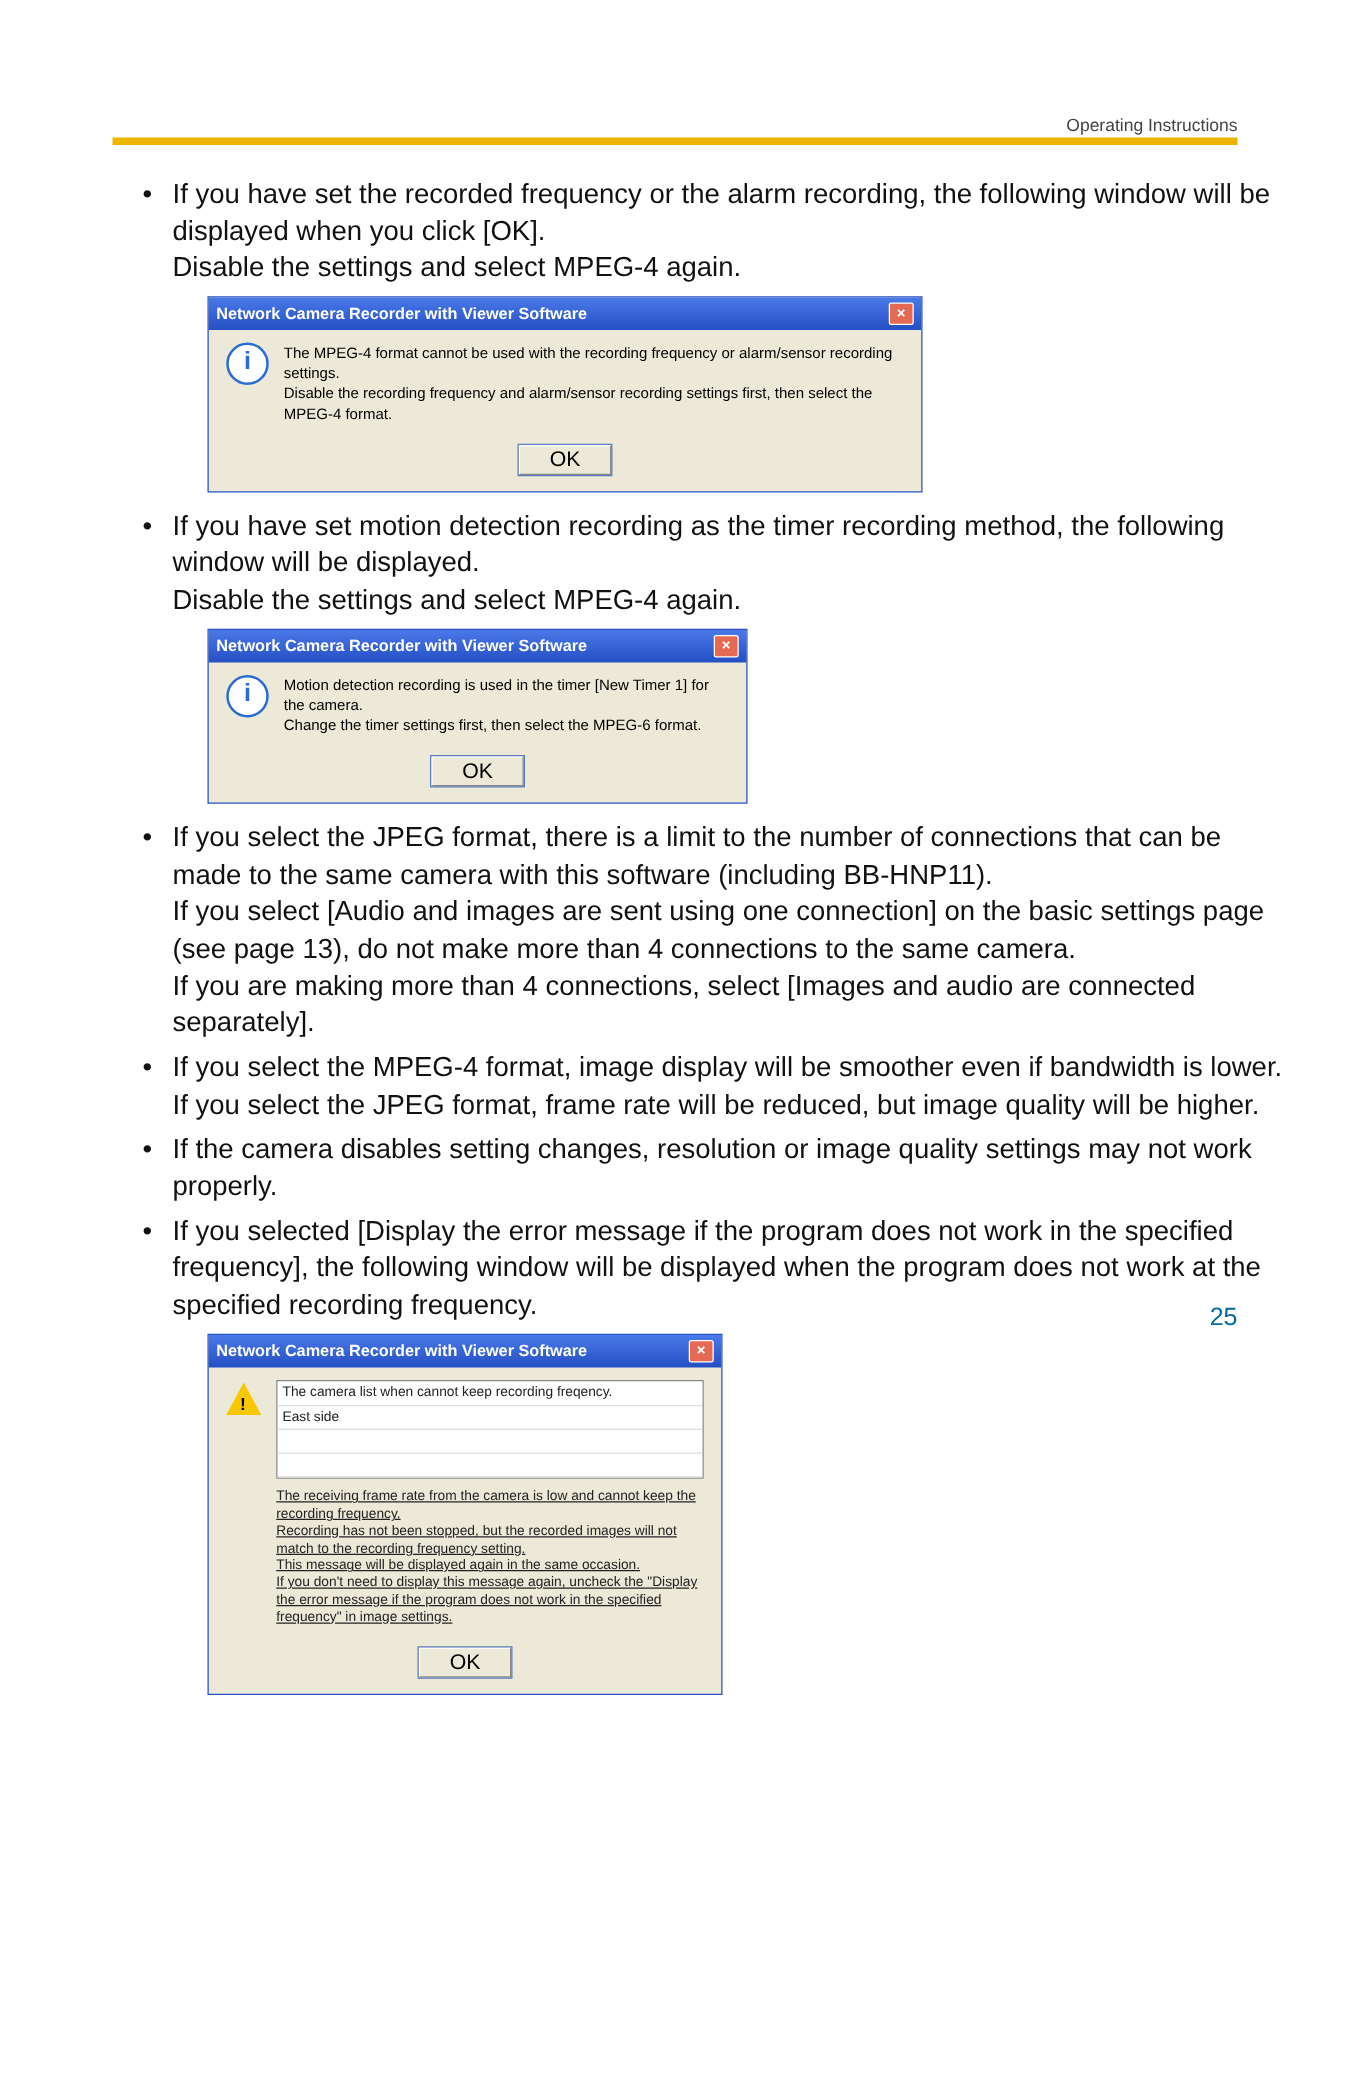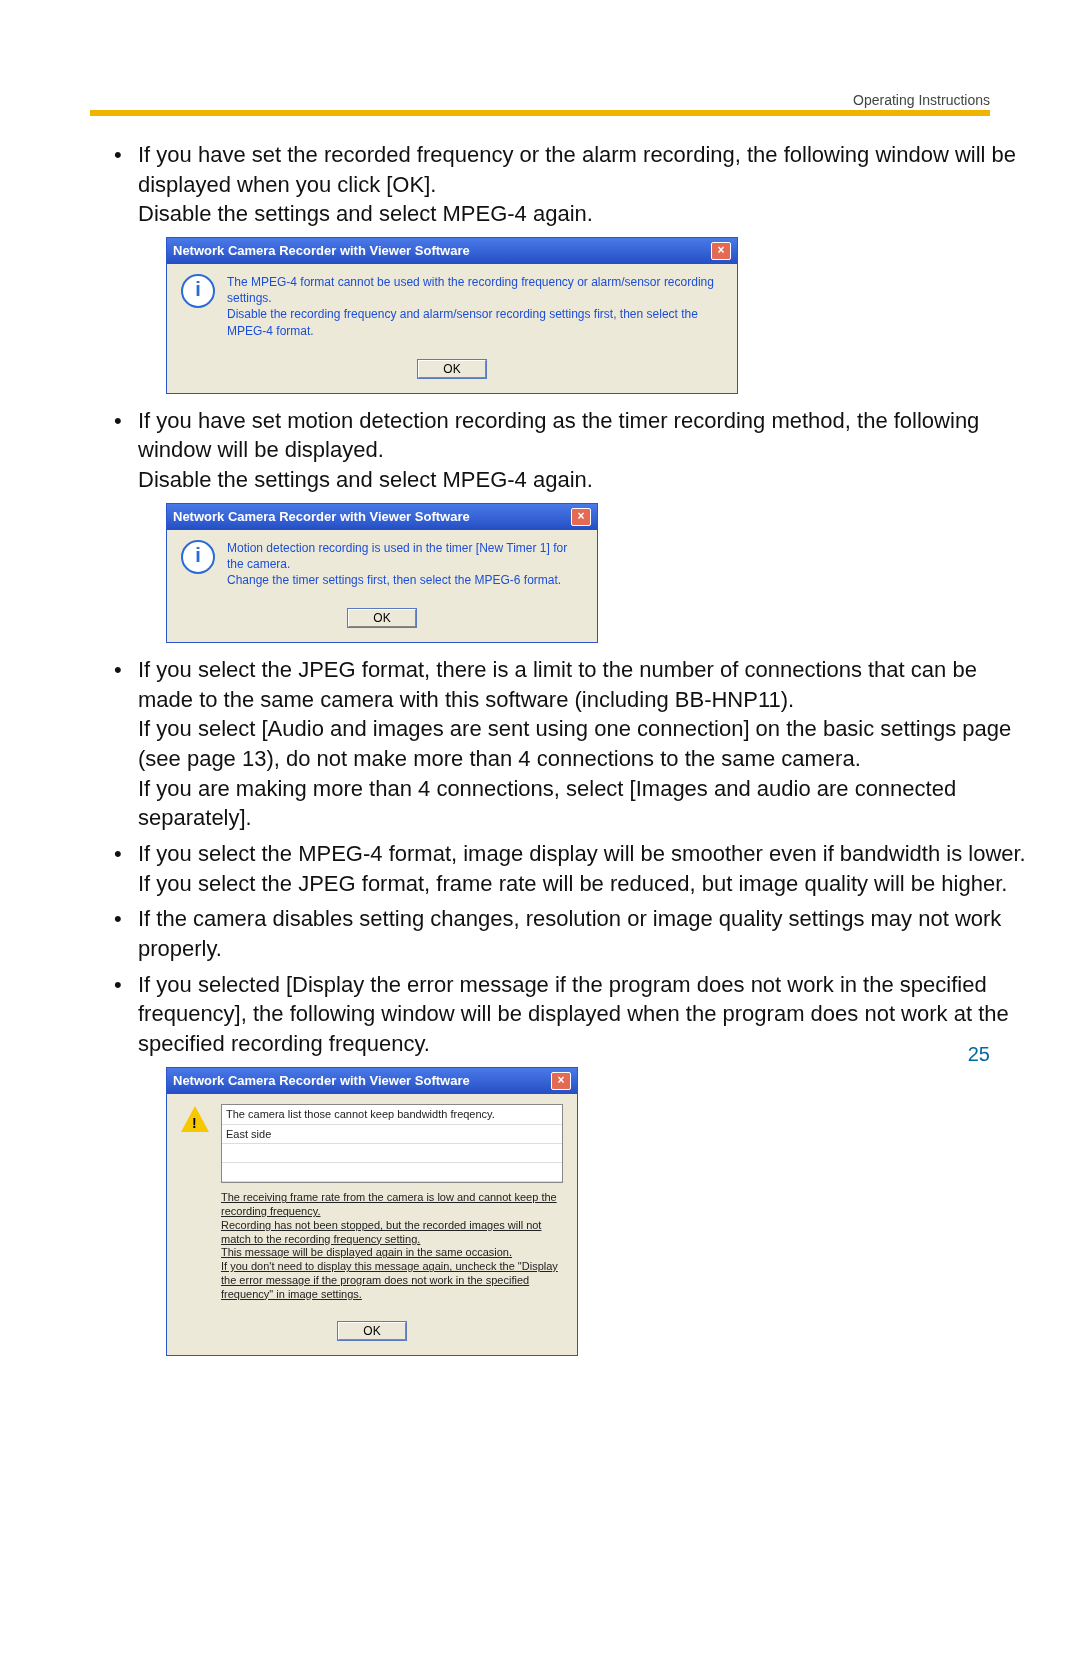--- a/index.html
+++ b/index.html
@@ -113,30 +113,30 @@
     content: "!";
     position: absolute;
     left: -3px;
     top: 8px;
     font-size: 14px;
     font-weight: bold;
     color: #000;
   }
   .dlg .msg {
     font-size: 12px;
-    color: #1d4ed8;
+    color: #000000;
     line-height: 1.35;
     flex: 1;
   }
   .dlg .btnrow {
     text-align: center;
     padding: 6px 0 12px 0;
   }
   .dlg .ok {
-    font-size: 12px;
+    font-size: 17px;
     padding: 1px 24px;
     background: #ece9d8;
     border-top: 1px solid #fff;
     border-left: 1px solid #fff;
     border-right: 1px solid #888;
     border-bottom: 1px solid #888;
     outline: 1px solid #5a7bbf;
   }
   .dlg1 { width: 570px; }
   .dlg2 { width: 430px; }
@@ -245,21 +245,21 @@
 
         <div class="dlg dlg3">
           <div class="titlebar">
             <span>Network Camera Recorder with Viewer Software</span>
             <span class="close">×</span>
           </div>
           <div class="body">
             <div class="topflex">
               <div class="icon-warn"></div>
               <div class="listbox">
-                <div class="row">The camera list those cannot keep bandwidth freqency.</div>
+                <div class="row">The camera list when cannot keep recording freqency.</div>
                 <div class="row">East side</div>
                 <div class="row"></div>
                 <div class="row"></div>
               </div>
             </div>
             <div class="note">
               <span>The receiving frame rate from the camera is low and cannot keep the recording frequency.</span><br>
               <span>Recording has not been stopped, but the recorded images will not match to the recording frequency setting.</span><br>
               <span>This message will be displayed again in the same occasion.</span><br>
               <span>If you don't need to display this message again, uncheck the "Display the error message if the program does not work in the specified frequency" in image settings.</span>

